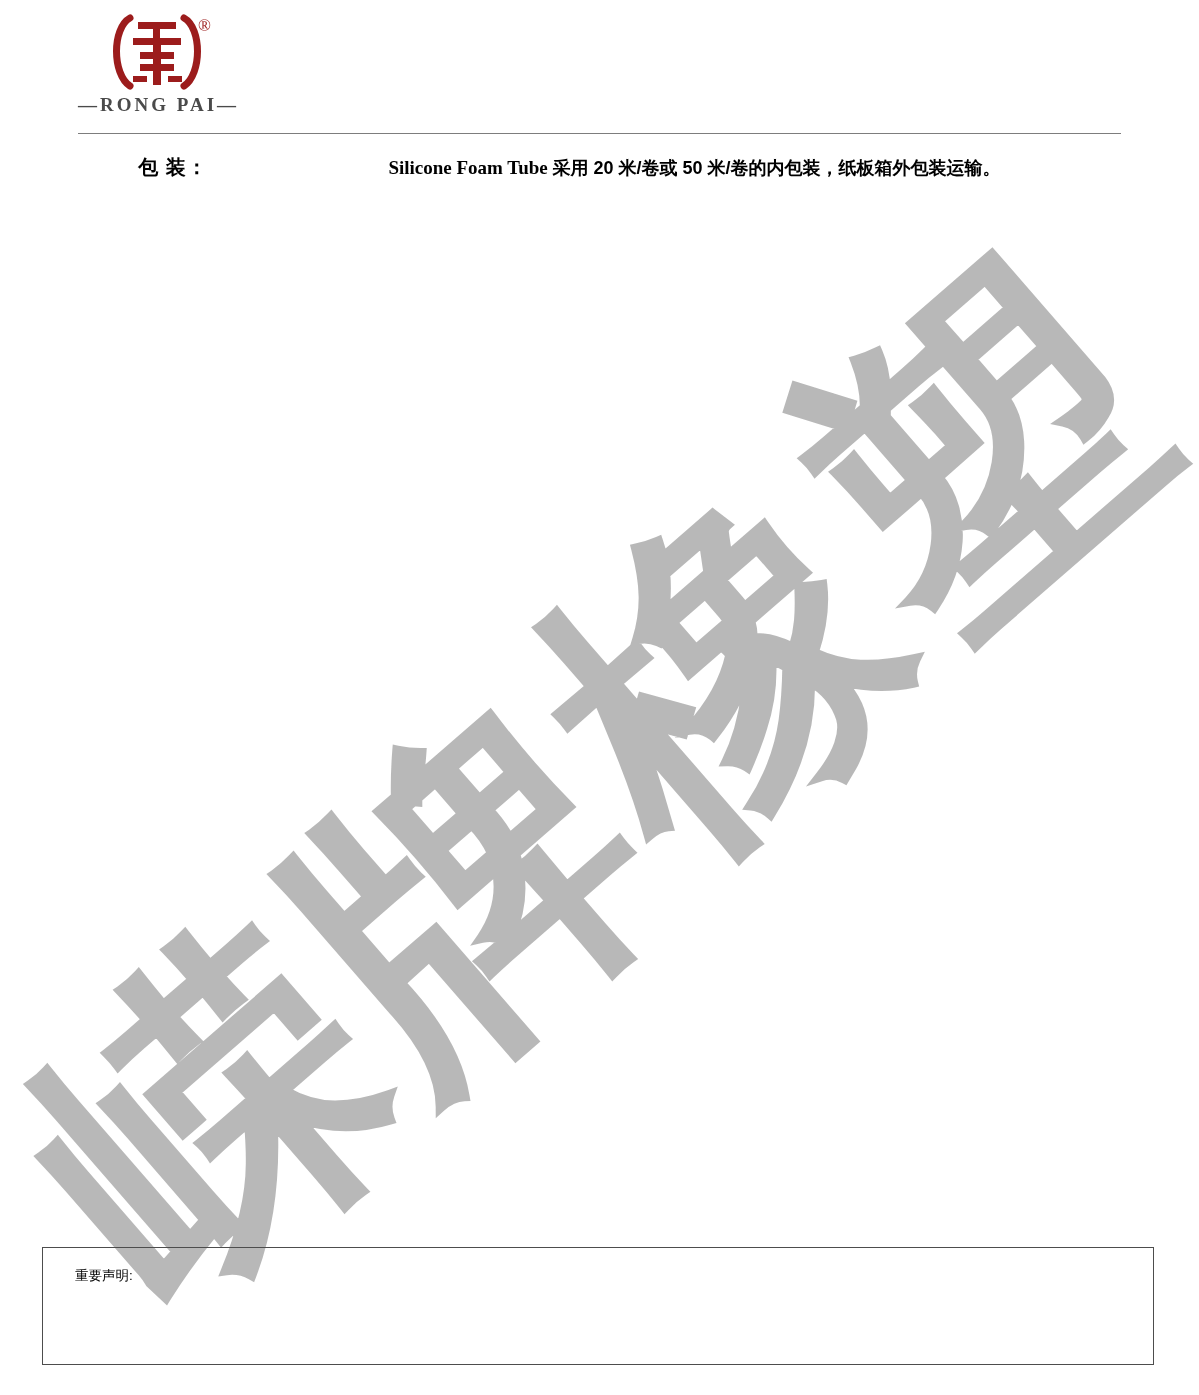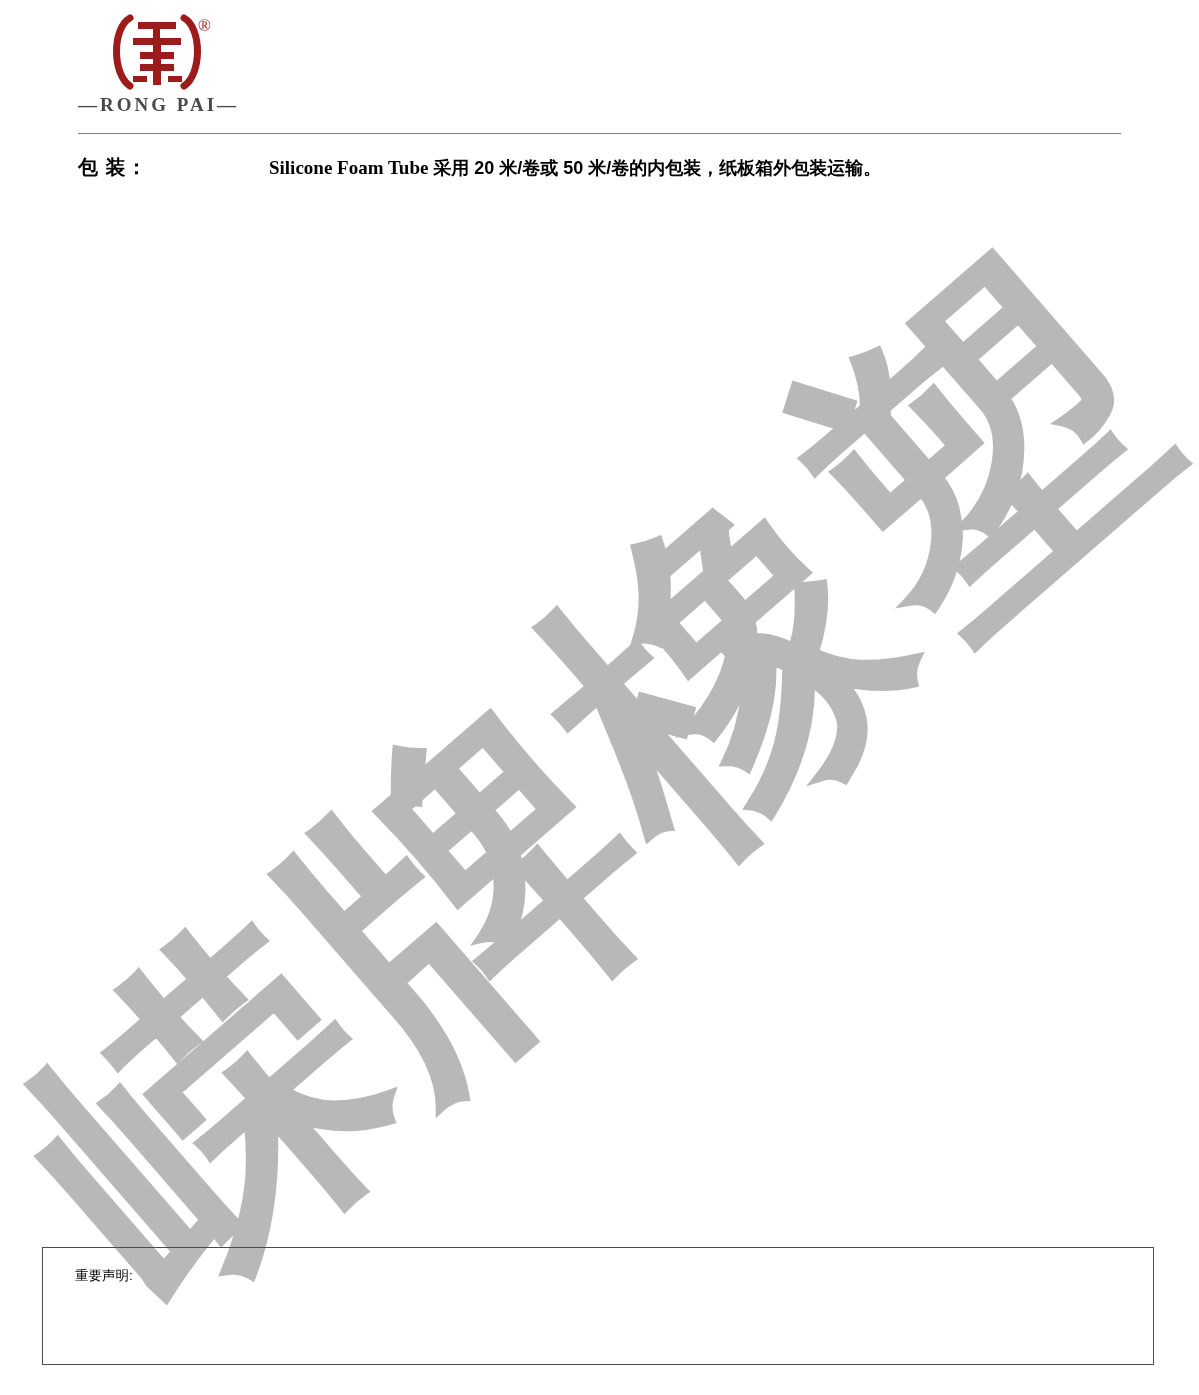--- a/index.html
+++ b/index.html
@@ -109,21 +109,21 @@
     padding: 17px 10px 17px 0;
     font-size: 19px;
     color: #000;
     line-height: 2.15;
   }
   .cell-body p { margin: 1px; }
   .en { font-family: "Liberation Serif", serif; font-weight: 700; }
   .cn { font-family: "Liberation Sans", sans-serif; font-weight: 700; font-size: 18px; }
 
   .row-pack .cell-label,
-  .row-pack .cell-body { padding-top: 13px; padding-bottom: 27px; }
+  .row-pack .cell-body { padding-top: 13px; padding-bottom: 27px; text-align: center; }
   .row-safety .cell-label,
   .row-safety .cell-body { padding-top: 13px; padding-bottom: 13px; }
 
   
   .disclaimer {
     position: absolute;
     left: 42px;
     top: 1247px;
     width: 1112px;
     height: 118px;

